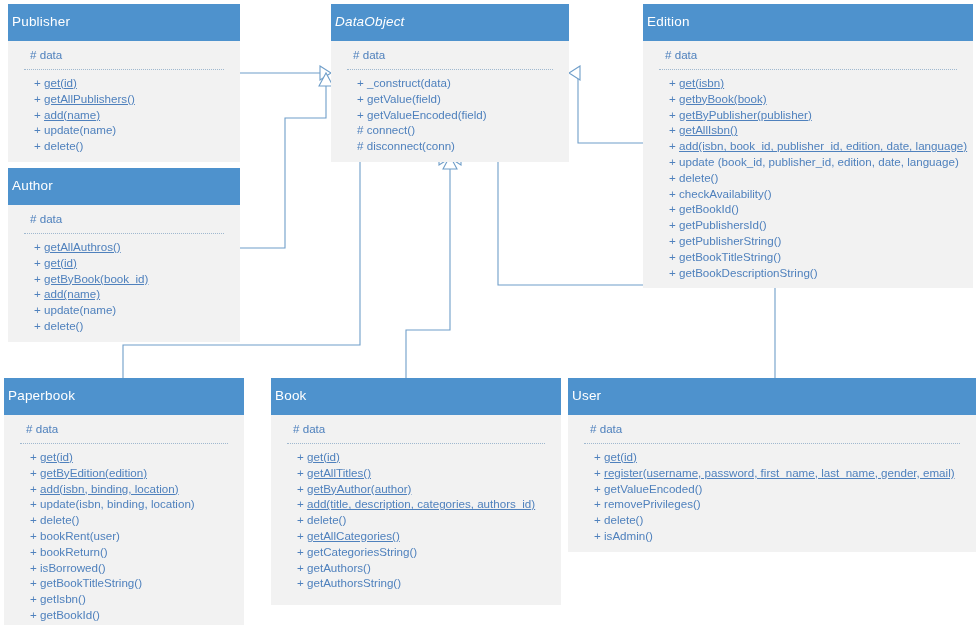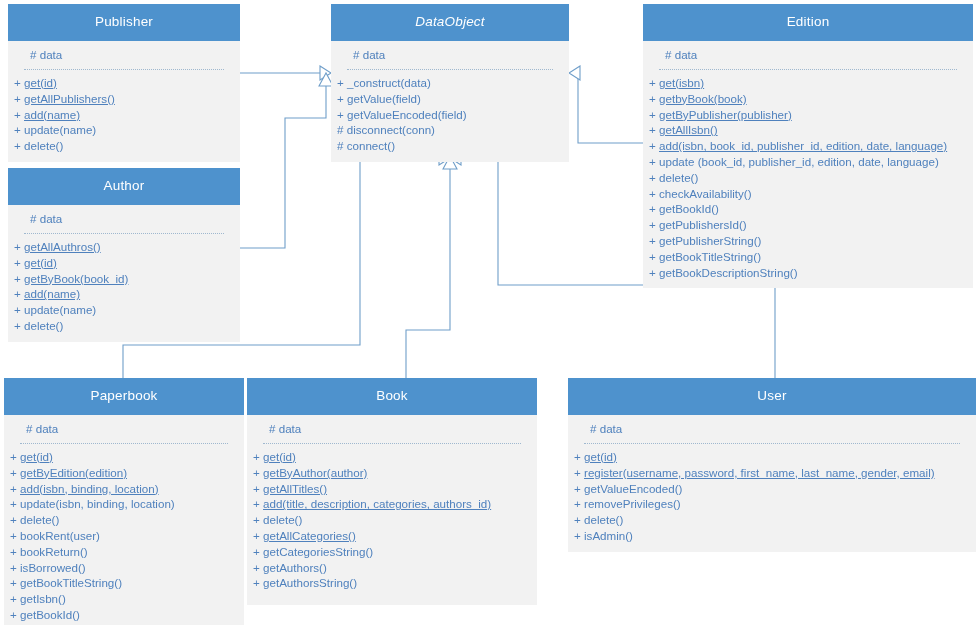--- a/index.html
+++ b/index.html
@@ -25,37 +25,37 @@
   }
   .uml-class {
     position: absolute;
     background: #f2f2f2;
     box-sizing: border-box;
     z-index: 2;
   }
   .uml-header {
     background: #4e92cd;
     color: #ffffff;
-    text-align: center;
+    text-align: left;
     font-size: 13.5px;
     line-height: 1.2;
     padding: 10px 4px 11px 4px;
     letter-spacing: .2px;
   }
   .uml-header.abstract {
     font-style: italic;
   }
   .uml-attrs {
     padding: 6px 0 6px 0;
     border-bottom: 1px dotted #9fb8cf;
     margin: 0 16px;
   }
   .uml-methods {
     padding: 5px 0 8px 0;
-    margin: 0 0;
+    margin: 0 20px;
   }
   .member {
     font-size: 11.6px;
     line-height: 15.8px;
     color: #4f81bd;
     white-space: nowrap;
     padding-left: 6px;
   }
   .member .vis {
     color: #4f81bd;
@@ -127,22 +127,22 @@
     </div>
     <div class="uml-class" style="left: 331px; top: 4px; width: 238px; min-height: 152px;">
       <div class="uml-header abstract">DataObject</div>
       <div class="uml-attrs">
         <div class="member"><span class="vis">#</span> <span class="nm">data</span></div>
       </div>
       <div class="uml-methods">
         <div class="member"><span class="vis">+</span> <span class="nm">_construct(data)</span></div>
         <div class="member"><span class="vis">+</span> <span class="nm">getValue(field)</span></div>
         <div class="member"><span class="vis">+</span> <span class="nm">getValueEncoded(field)</span></div>
+        <div class="member"><span class="vis">#</span> <span class="nm">connect()</span></div>
         <div class="member"><span class="vis">#</span> <span class="nm">disconnect(conn)</span></div>
-        <div class="member"><span class="vis">#</span> <span class="nm">connect()</span></div>
       </div>
     </div>
     <div class="uml-class" style="left: 643px; top: 4px; width: 330px; min-height: 276px;">
       <div class="uml-header">Edition</div>
       <div class="uml-attrs">
         <div class="member"><span class="vis">#</span> <span class="nm">data</span></div>
       </div>
       <div class="uml-methods">
         <div class="member"><span class="vis">+</span> <span class="nm static">get(isbn)</span></div>
         <div class="member"><span class="vis">+</span> <span class="nm static">getbyBook(book)</span></div>
@@ -185,29 +185,29 @@
         <div class="member"><span class="vis">+</span> <span class="nm">update(isbn, binding, location)</span></div>
         <div class="member"><span class="vis">+</span> <span class="nm">delete()</span></div>
         <div class="member"><span class="vis">+</span> <span class="nm">bookRent(user)</span></div>
         <div class="member"><span class="vis">+</span> <span class="nm">bookReturn()</span></div>
         <div class="member"><span class="vis">+</span> <span class="nm">isBorrowed()</span></div>
         <div class="member"><span class="vis">+</span> <span class="nm">getBookTitleString()</span></div>
         <div class="member"><span class="vis">+</span> <span class="nm">getIsbn()</span></div>
         <div class="member"><span class="vis">+</span> <span class="nm">getBookId()</span></div>
       </div>
     </div>
-    <div class="uml-class" style="left: 247px; top: 378px; width: 290px; min-height: 227px;">
+    <div class="uml-class" style="left: 271px; top: 378px; width: 290px; min-height: 227px;">
       <div class="uml-header">Book</div>
       <div class="uml-attrs">
         <div class="member"><span class="vis">#</span> <span class="nm">data</span></div>
       </div>
       <div class="uml-methods">
         <div class="member"><span class="vis">+</span> <span class="nm static">get(id)</span></div>
+        <div class="member"><span class="vis">+</span> <span class="nm static">getAllTitles()</span></div>
         <div class="member"><span class="vis">+</span> <span class="nm static">getByAuthor(author)</span></div>
-        <div class="member"><span class="vis">+</span> <span class="nm static">getAllTitles()</span></div>
         <div class="member"><span class="vis">+</span> <span class="nm static">add(title, description, categories, authors_id)</span></div>
         <div class="member"><span class="vis">+</span> <span class="nm">delete()</span></div>
         <div class="member"><span class="vis">+</span> <span class="nm static">getAllCategories()</span></div>
         <div class="member"><span class="vis">+</span> <span class="nm">getCategoriesString()</span></div>
         <div class="member"><span class="vis">+</span> <span class="nm">getAuthors()</span></div>
         <div class="member"><span class="vis">+</span> <span class="nm">getAuthorsString()</span></div>
       </div>
     </div>
     <div class="uml-class" style="left: 568px; top: 378px; width: 408px; min-height: 167px;">
       <div class="uml-header">User</div>

